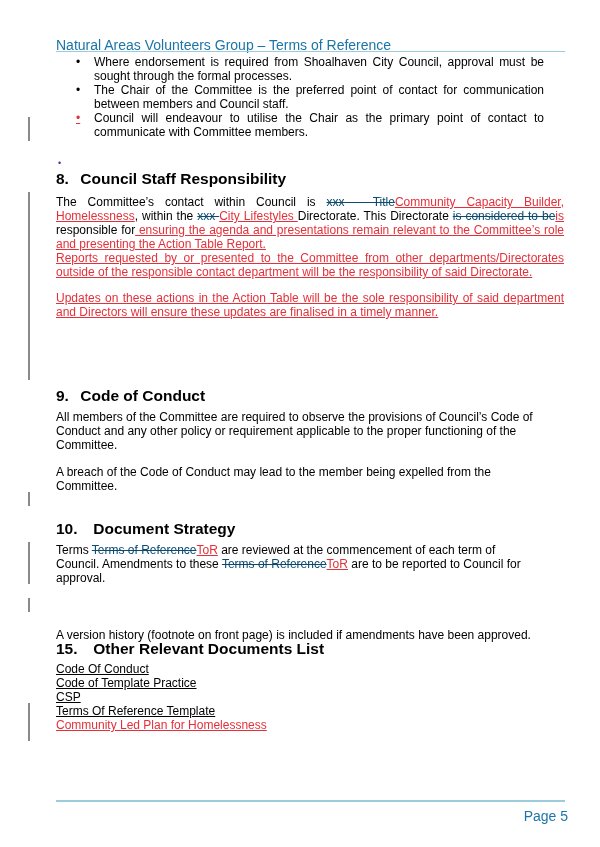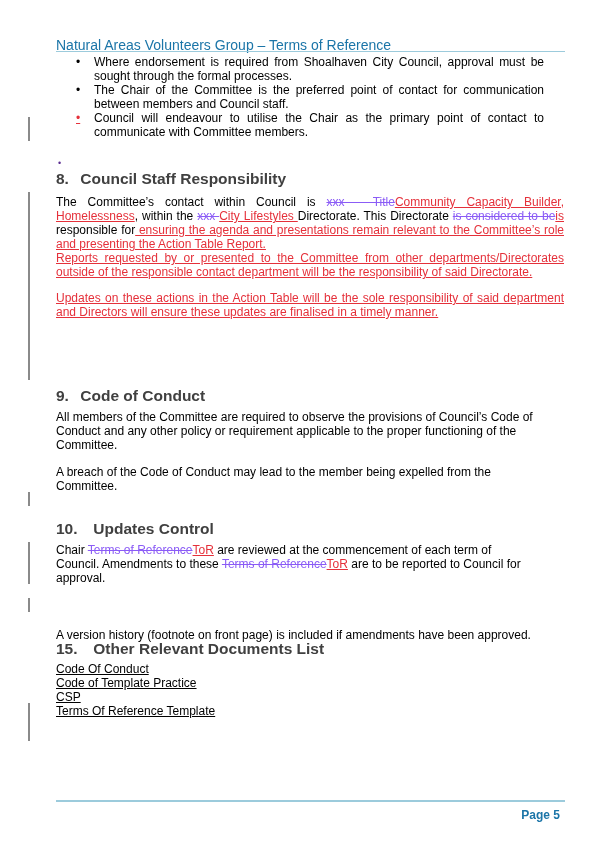--- a/index.html
+++ b/index.html
@@ -7,30 +7,30 @@
          font-family: "Liberation Sans", sans-serif; color: #000; }
   .page { position: absolute; left: 0; top: 0; width: 600px; height: 847px; }
   .header-title { position: absolute; left: 56px; top: 37px; font-size: 14px; font-weight: normal; color: #1b75a8; }
   .header-rule { position: absolute; left: 56px; top: 51px; width: 509px; height: 1px; background: #9ccbdc; }
   .content { position: absolute; left: 56px; top: 55px; width: 488px; font-size: 12px; line-height: 14px; }
   .bullets { list-style: none; margin: 0; padding: 0; }
   .bullets li { position: relative; padding-left: 38px; text-align: justify; margin: 0; }
   .bullets li .dot { position: absolute; left: 20px; top: 0; }
   .dot-red { color: #e5303a; text-decoration: underline; text-decoration-color: #e5303a; }
   .stray-dot { position: absolute; left: 58px; top: 158px; color: #5b2d91; font-size: 9px; }
-  h2 { font-size: 15.5px; color: #404040; font-weight: bold; margin: 0; position: absolute; left: 56px; }
+  h2 { font-size: 15.5px; color: #000000; font-weight: bold; margin: 0; position: absolute; left: 56px; }
   h2 .num { display: inline-block; }
   .para { position: absolute; left: 56px; width: 508px; font-size: 12px; line-height: 14px; }
   .just { text-align: justify; }
-  .del { color: #8b5cf6; text-decoration: line-through; }
+  .del { color: #0c4a6e; text-decoration: line-through; }
   .ins { color: #e5303a; text-decoration: underline; }
   .plainu { text-decoration: underline; }
   .changebar { position: absolute; left: 28px; width: 1.5px; background: #8a8a8a; }
   .footer-rule { position: absolute; left: 56px; top: 800px; width: 509px; height: 1.5px; background: #9ccbdc; }
-  .footer-page { position: absolute; right: 40px; top: 808px; font-size: 12px; color: #1b75a8; font-weight: bold; }
+  .footer-page { position: absolute; right: 32px; top: 808px; font-size: 14px; color: #1b75a8; }
   .doclist div { line-height: 14px; }
 </style>
 </head>
 <body>
 
 <div class="page">
 
   <div class="header-title">Natural Areas Volunteers Group – Terms of Reference</div>
   <div class="header-rule"></div>
 
@@ -69,31 +69,32 @@
 
   <h2 style="top:387px">
     <span class="num" style="width:20px">9.</span>
     <span>Code of Conduct</span>
   </h2>
   <div class="para" style="top:410px;width:480px">All members of the Committee are required to observe the provisions of Council’s Code of Conduct and any other policy or requirement applicable to the proper functioning of the Committee.</div>
   <div class="para" style="top:465px;width:480px">A breach of the Code of Conduct may lead to the member being expelled from the Committee.</div>
 
   <h2 style="top:520px">
     <span class="num" style="width:33px">10.</span>
-    <span>Updates Control</span>
+    <span>Document Strategy</span>
   </h2>
-  <div class="para" style="top:543px;width:480px"><span>Chair </span><span class="del">Terms of Reference</span><span class="ins">ToR</span><span> are reviewed at the commencement of each term of Council.  Amendments to these </span><span class="del">Terms of Reference</span><span class="ins">ToR</span><span> are to be reported to Council for approval.</span></div>
+  <div class="para" style="top:543px;width:480px"><span>Terms </span><span class="del">Terms of Reference</span><span class="ins">ToR</span><span> are reviewed at the commencement of each term of Council.  Amendments to these </span><span class="del">Terms of Reference</span><span class="ins">ToR</span><span> are to be reported to Council for approval.</span></div>
   <div class="para" style="top:628px">A version history (footnote on front page) is included if amendments have been approved.</div>
 
   <h2 style="top:640px">
     <span class="num" style="width:33px">15.</span>
     <span>Other Relevant Documents List</span>
   </h2>
   <div class="para doclist" style="top:662px">
     <div><span class="plainu">Code Of Conduct</span></div>
     <div><span class="plainu">Code of Template Practice</span></div>
     <div><span class="plainu">CSP</span></div>
     <div><span class="plainu">Terms Of Reference Template</span></div>
+    <div><span class="ins">Community Led Plan for Homelessness</span></div>
   </div>
 
   <div class="footer-rule"></div>
   <div class="footer-page">Page 5</div>
 </div>
 
 </body></html>

